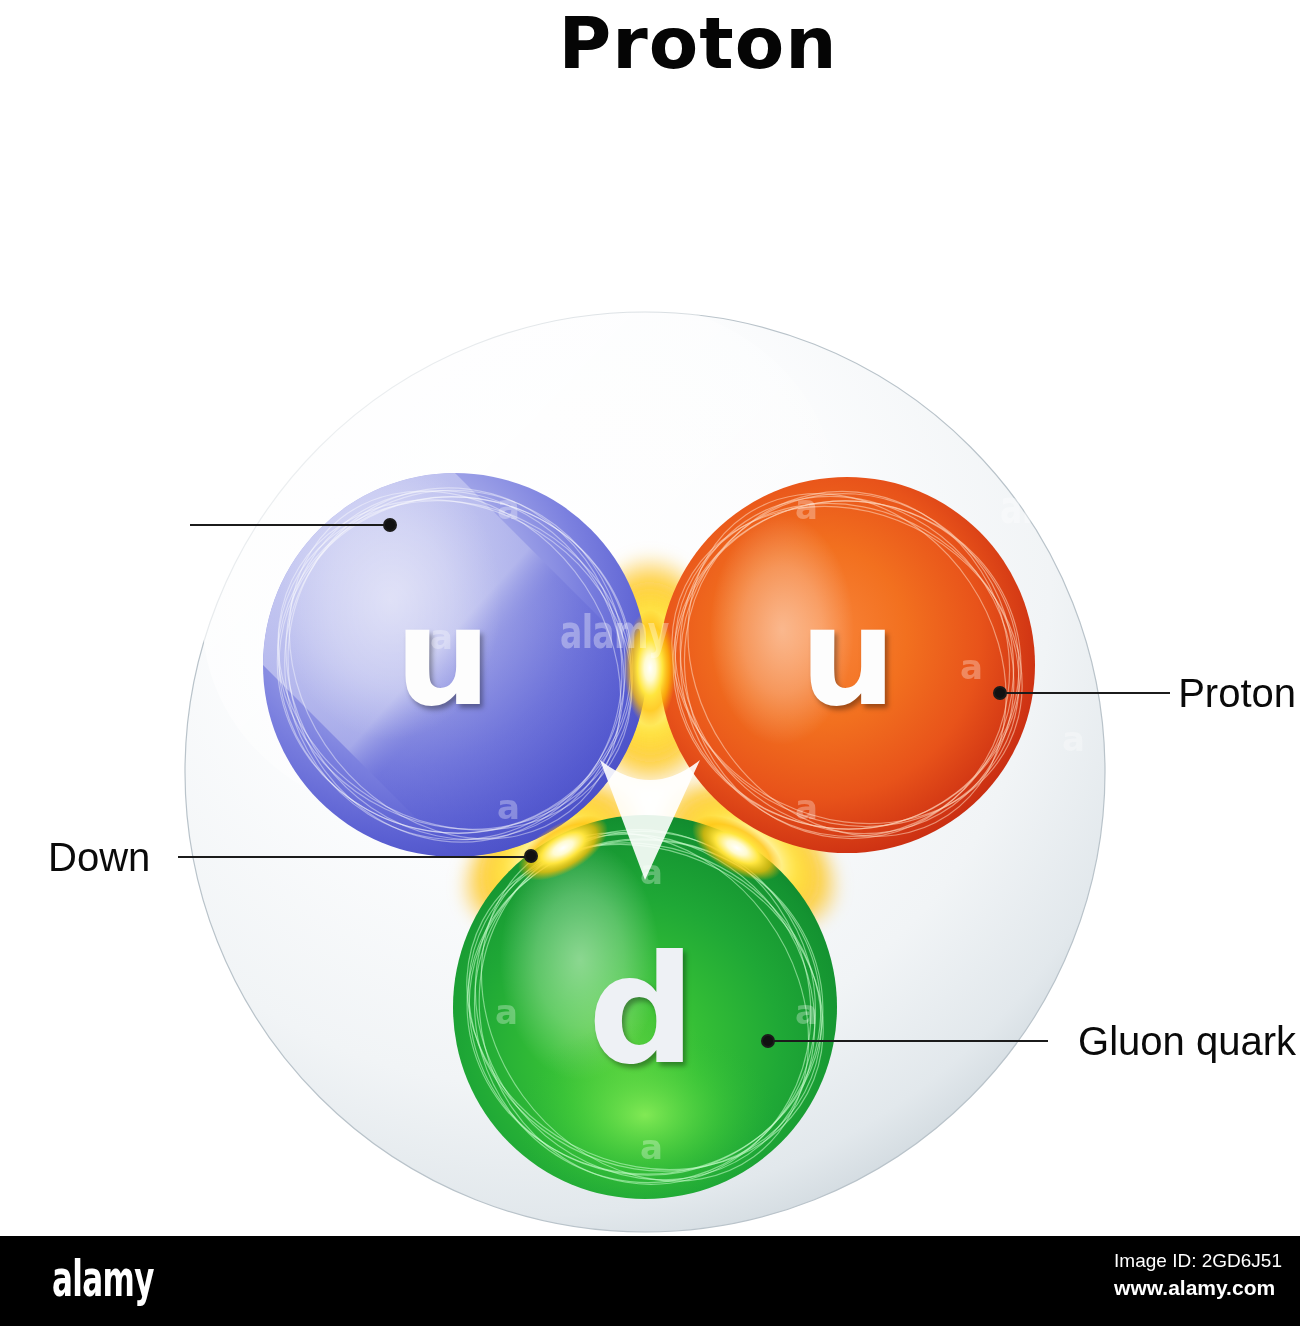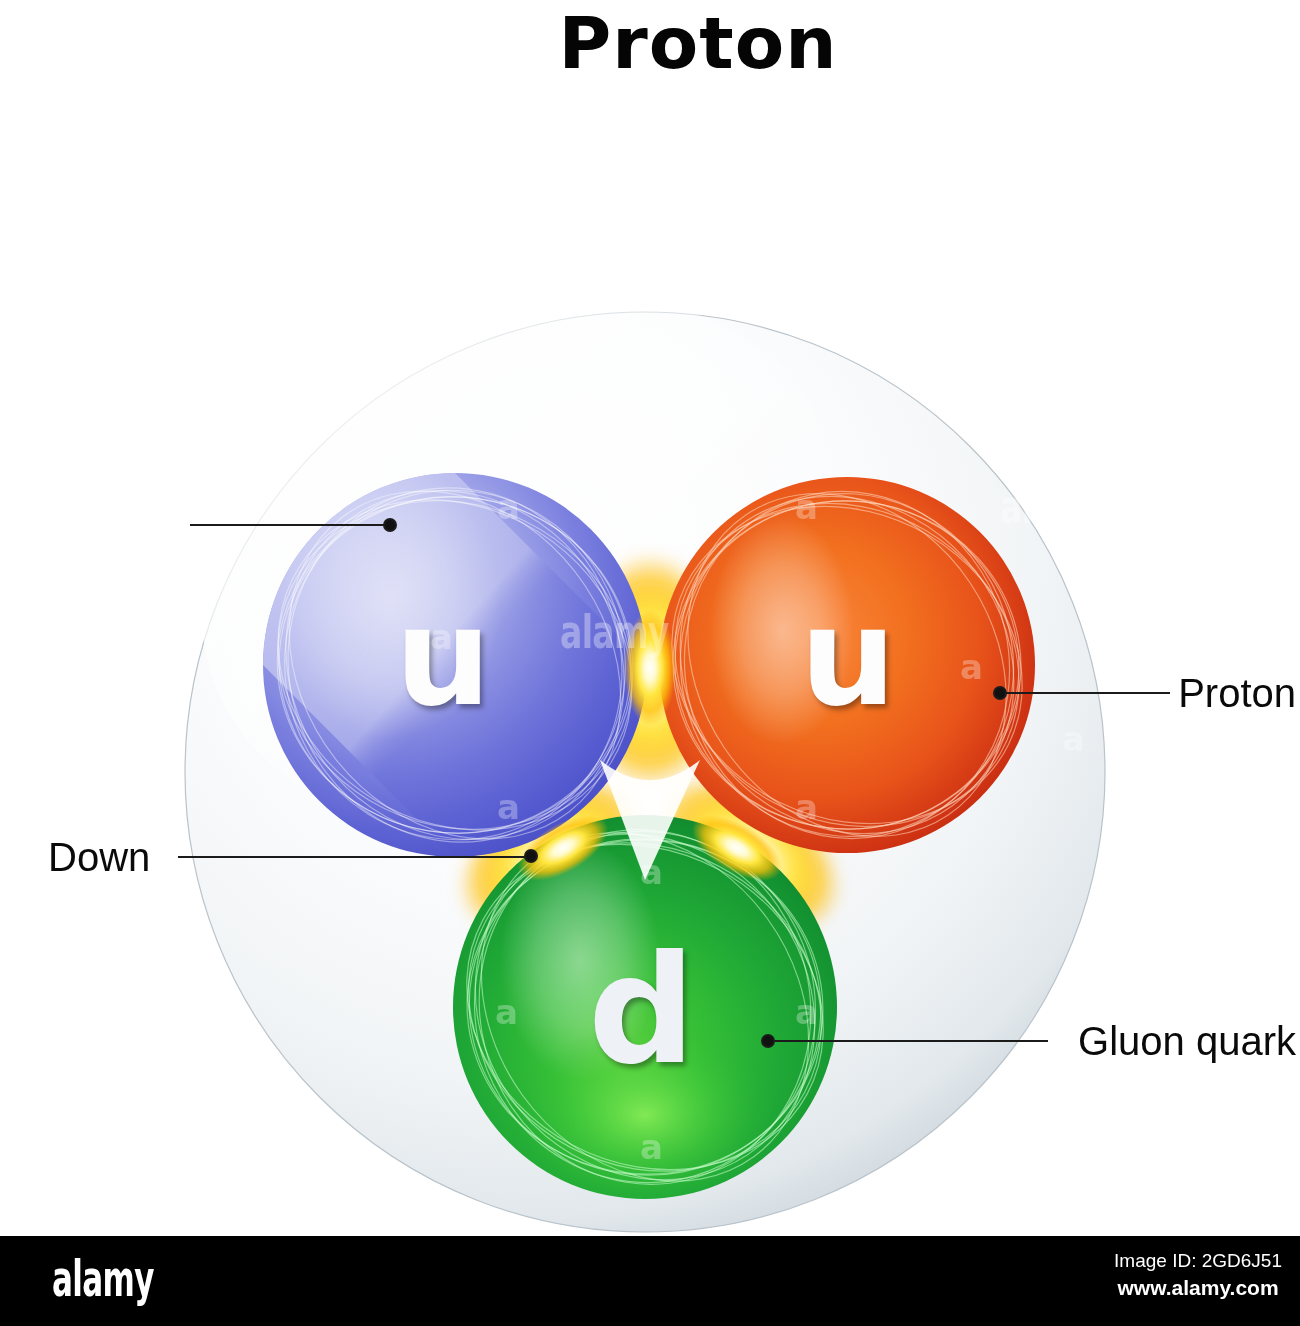--- a/index.html
+++ b/index.html
@@ -35,21 +35,21 @@
   
   #footer{
     position:absolute;left:0;top:1236px;width:1300px;height:90px;background:#000;
   }
   #alamy-logo{
     position:absolute;left:52px;top:14px;
     font-family:"DejaVu Sans", sans-serif;
     font-weight:700;font-size:50px;color:#fff;letter-spacing:-1px;
     transform:scaleX(.62);transform-origin:left center;
   }
-  #footer-right{position:absolute;right:18px;top:12px;text-align:center;}
+  #footer-right{position:absolute;right:18px;top:12px;text-align:left;}
   #img-id{font-size:19px;color:#fff;line-height:26px;font-family:"Liberation Sans",sans-serif;}
   #site{font-size:21px;color:#fff;font-weight:700;line-height:28px;font-family:"Liberation Sans",sans-serif;}
 
   
   .qletter{
     position:absolute;
     font-family:"DejaVu Sans", sans-serif;
     font-weight:700;color:#fdfdfd;
     text-shadow:3px 4px 5px rgba(0,0,0,.35);
     line-height:1;

